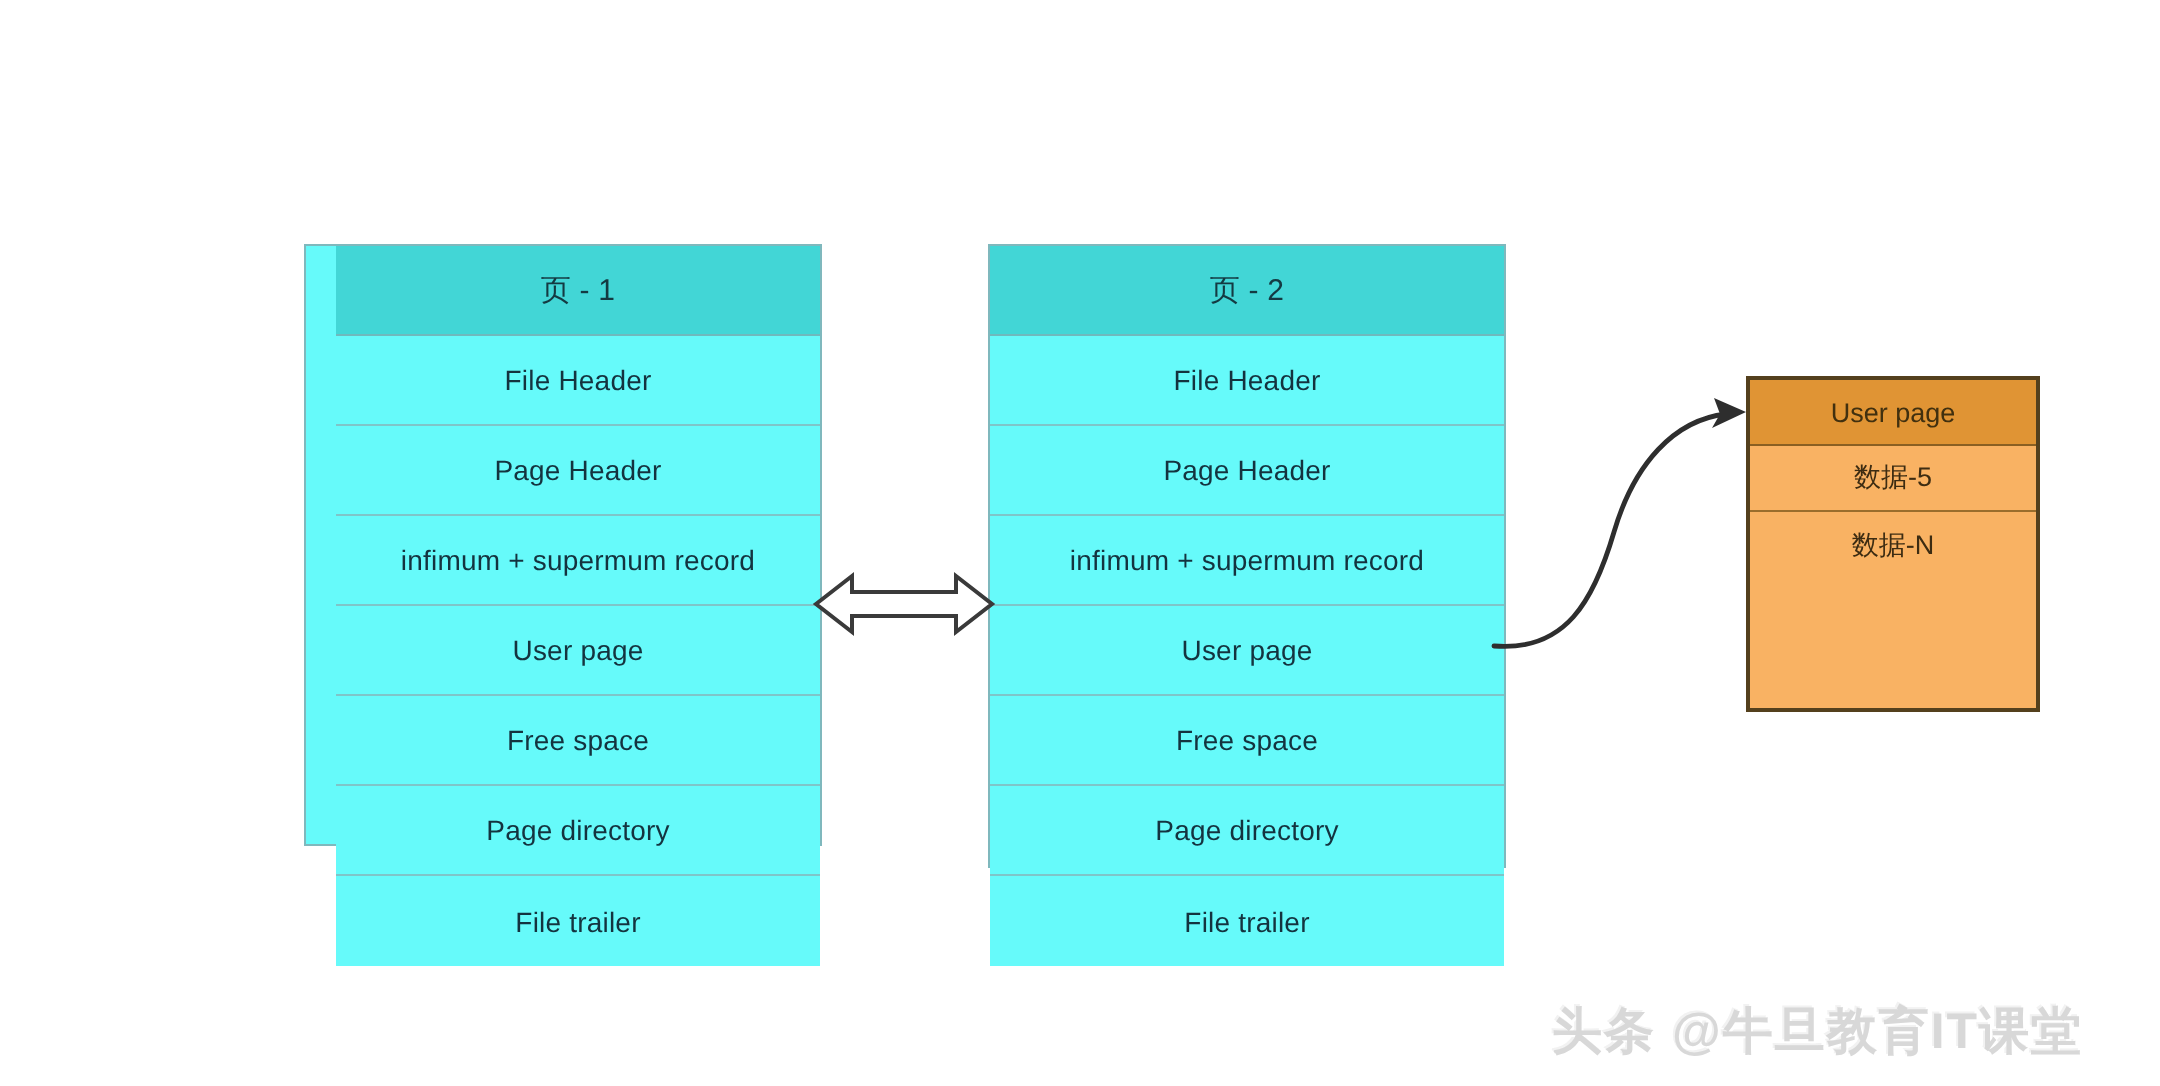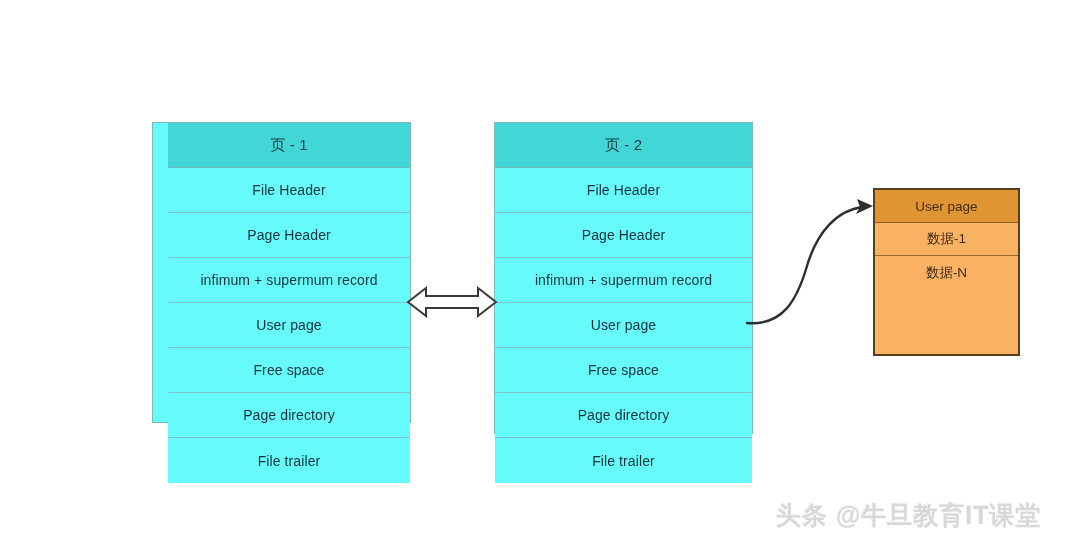--- a/index.html
+++ b/index.html
@@ -127,21 +127,21 @@
   <div class="page-row">Page Header</div>
   <div class="page-row">infimum + supermum record</div>
   <div class="page-row">User page</div>
   <div class="page-row">Free space</div>
   <div class="page-row">Page directory</div>
   <div class="page-row">File trailer</div>
 </div>
 
 <div id="user-page-block">
   <div class="orange-row header">User page</div>
-  <div class="orange-row">数据-1</div>
+  <div class="orange-row">数据-5</div>
   <div class="orange-row">数据-N</div>
 </div>
 
 <svg id="double-arrow" viewBox="0 0 92 38">
   <polygon points="2,19 20,5 20,13 72,13 72,5 90,19 72,33 72,25 20,25 20,33" fill="#ffffff" stroke="#3a3a3a" stroke-width="2" stroke-linejoin="miter"></polygon>
 </svg>
 
 <svg id="curved-arrow" viewBox="0 0 145 160">
   <path d="M 2,143 C 38,146 52,120 62,86 C 72,52 92,30 118,27" fill="none" stroke="#2e2e2e" stroke-width="2.4" stroke-linecap="round"></path>
   <polygon points="128,26 112,19 115,27 111,34" fill="#2e2e2e"></polygon>

